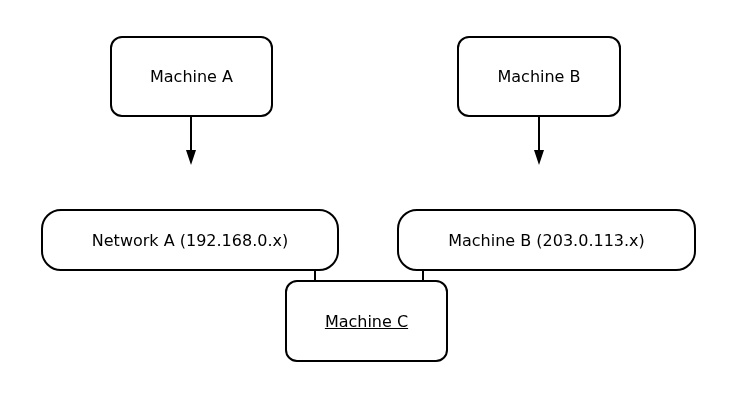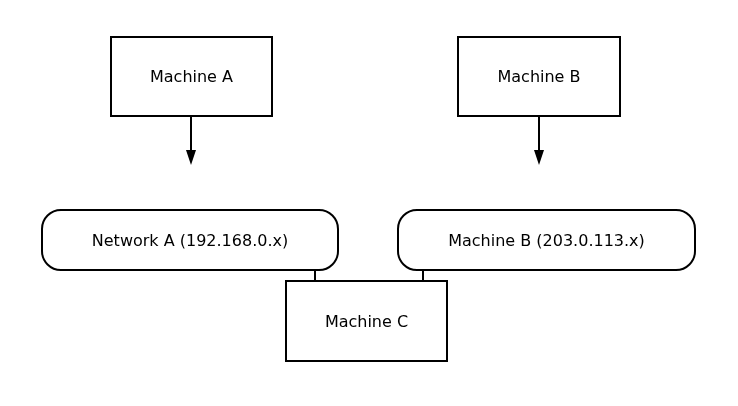--- a/index.html
+++ b/index.html
@@ -21,28 +21,28 @@
     border: 2px solid #000000;
     background: #ffffff;
     display: flex;
     align-items: center;
     justify-content: center;
     font-size: 16px;
     color: #000000;
     text-align: center;
     white-space: nowrap;
   }
-  .rect-node { border-radius: 0; }
+  .rect-node { border-radius: 12px; }
   .rounded-node { border-radius: 20px; margin-top: 44px; }
 
   #node-machine-a { left: 110px; top: 36px;  width: 163px; height: 81px; }
   #node-machine-b { left: 457px; top: 36px;  width: 164px; height: 81px; }
   #node-network-a { left: 41px;  top: 165px; width: 298px; height: 62px; }
   #node-network-b { left: 397px; top: 165px; width: 299px; height: 62px; }
-  #node-machine-c { left: 285px; top: 280px; width: 163px; height: 82px; }
+  #node-machine-c { left: 285px; top: 280px; width: 163px; height: 82px; text-decoration: underline; }
 
   .edges-layer {
     position: absolute;
     left: 0;
     top: 0;
     width: 738px;
     height: 406px;
     pointer-events: none;
   }
 </style>

